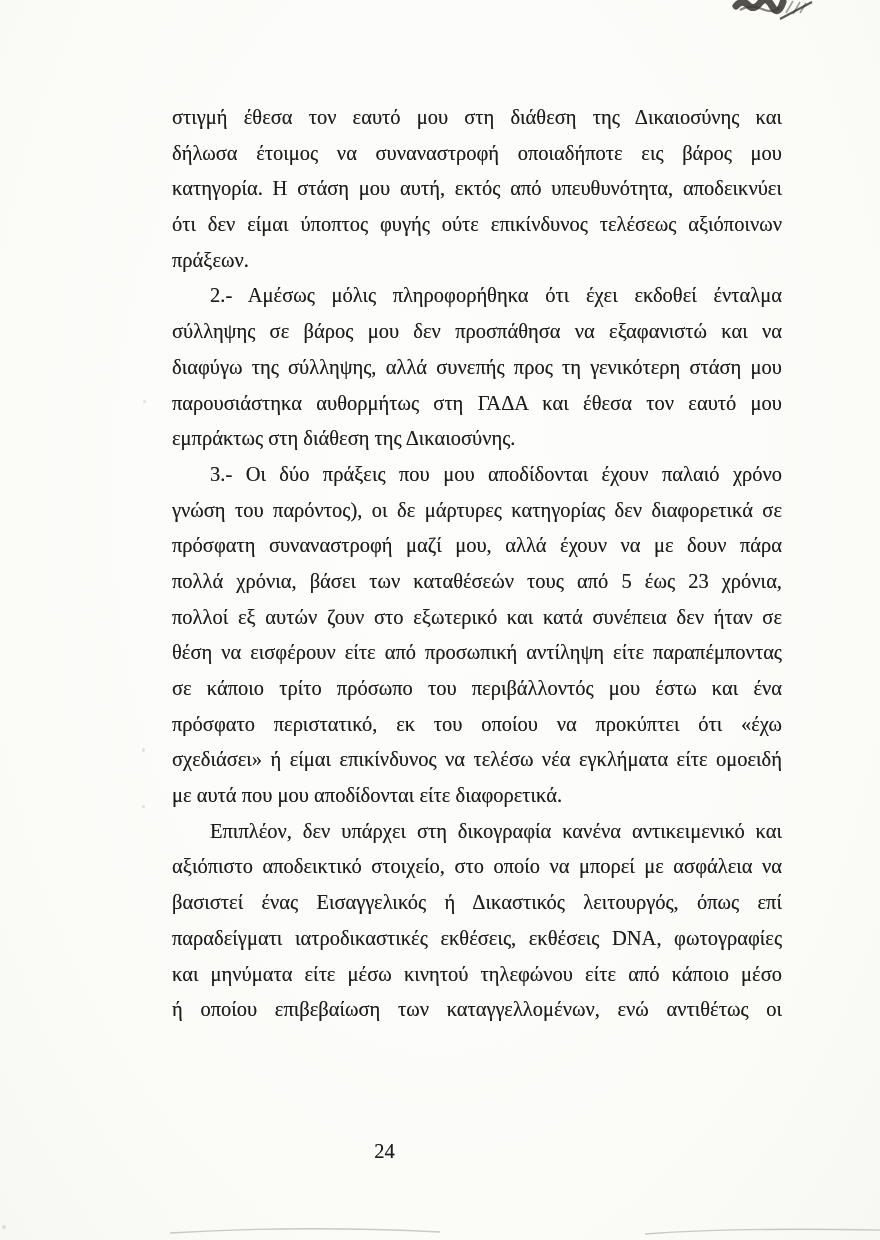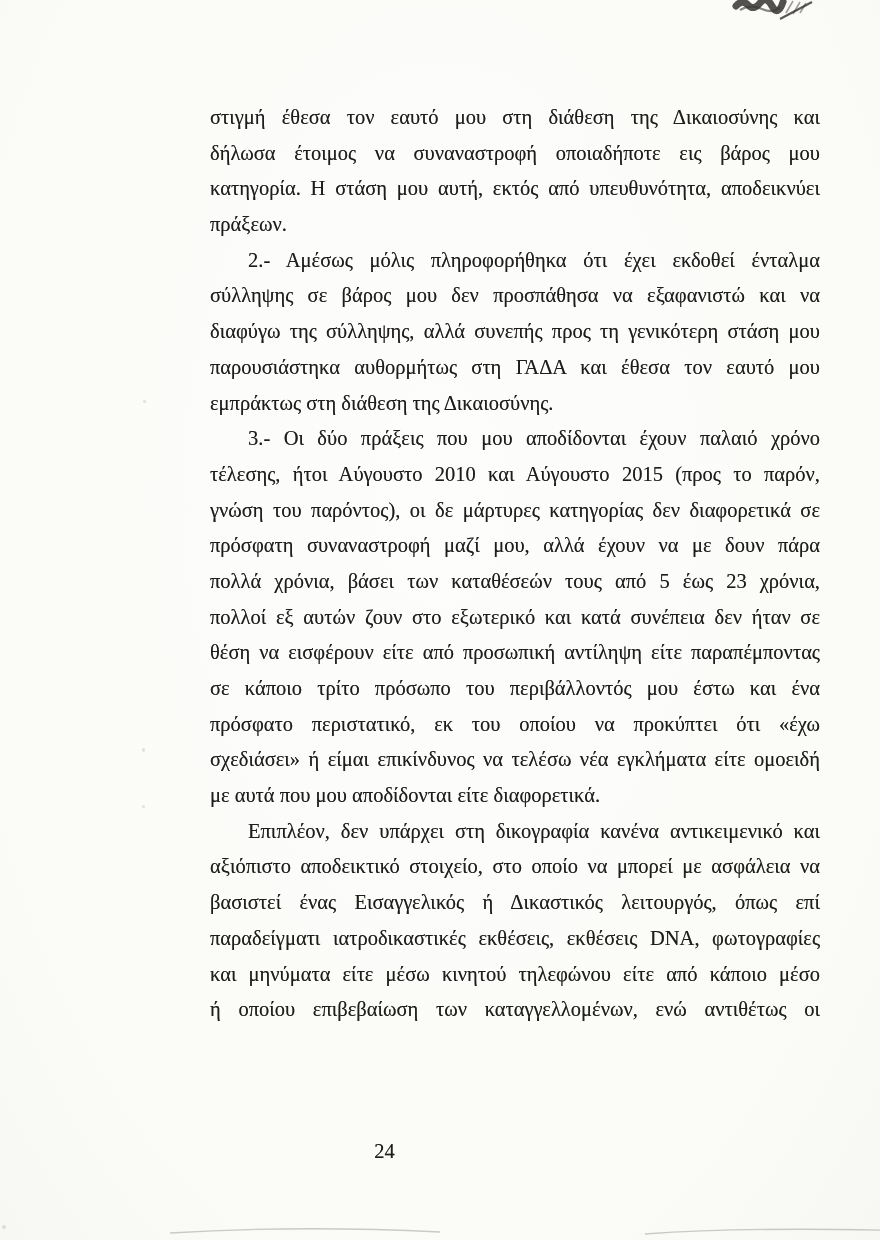--- a/index.html
+++ b/index.html
@@ -21,21 +21,20 @@
     overflow: hidden;
   }
   .text-block {
     position: absolute;
     left: 172px;
     top: 100px;
     width: 610px;
     color: #1e1d1b;
     font-size: 20.5px;
     text-shadow: 0 0 0.4px rgba(30, 29, 27, 0.55);
-    margin-left: 38px;
   }
   .line {
     height: 35.7px;
     line-height: 35.7px;
     overflow: hidden;
     text-align: justify;
     text-align-last: justify;
     white-space: normal;
   }
   .line.end {
@@ -84,28 +83,28 @@
     <path d="M8,6 Q14,-1 20,5 T32,3 T44,6 T55,2" stroke="#2e2c29" stroke-width="7" fill="none" opacity="0.82" stroke-linecap="round"></path>
     <path d="M12,10 Q22,4 34,9 T52,7" stroke="#3a3834" stroke-width="2.2" fill="none" opacity="0.6"></path>
     <path d="M58,1 L51,12 M65,1 L58,13 M72,2 L65,14 M78,3 L72,13" stroke="#55524d" stroke-width="1.6" opacity="0.55" fill="none"></path>
     <path d="M52,19 L84,2" stroke="#34322e" stroke-width="2.2" opacity="0.8"></path>
   </svg>
 
   <div class="text-block">
     <div class="line">στιγμή έθεσα τον εαυτό μου στη διάθεση της Δικαιοσύνης και</div>
     <div class="line">δήλωσα έτοιμος να συναναστροφή οποιαδήποτε εις βάρος μου</div>
     <div class="line">κατηγορία. Η στάση μου αυτή, εκτός από υπευθυνότητα, αποδεικνύει</div>
+    <div class="line">ότι δεν είμαι ύποπτος φυγής ούτε επικίνδυνος τελέσεως αξιόποινων</div>
     <div class="line end">πράξεων.</div>
     <div class="line indent">2.- Αμέσως μόλις πληροφορήθηκα ότι έχει εκδοθεί ένταλμα</div>
     <div class="line">σύλληψης σε βάρος μου δεν προσπάθησα να εξαφανιστώ και να</div>
     <div class="line">διαφύγω της σύλληψης, αλλά συνεπής προς τη γενικότερη στάση μου</div>
     <div class="line">παρουσιάστηκα αυθορμήτως στη ΓΑΔΑ και έθεσα τον εαυτό μου</div>
     <div class="line end">εμπράκτως στη διάθεση της Δικαιοσύνης.</div>
     <div class="line indent">3.- Οι δύο πράξεις που μου αποδίδονται έχουν παλαιό χρόνο</div>
-    <div class="line">τέλεσης, ήτοι Αύγουστο 2010 και Αύγουστο 2015 (προς το παρόν,</div>
     <div class="line">γνώση του παρόντος), οι δε μάρτυρες κατηγορίας δεν διαφορετικά σε</div>
     <div class="line">πρόσφατη συναναστροφή μαζί μου, αλλά έχουν να με δουν πάρα</div>
     <div class="line">πολλά χρόνια, βάσει των καταθέσεών τους από 5 έως 23 χρόνια,</div>
     <div class="line">πολλοί εξ αυτών ζουν στο εξωτερικό και κατά συνέπεια δεν ήταν σε</div>
     <div class="line">θέση να εισφέρουν είτε από προσωπική αντίληψη είτε παραπέμποντας</div>
     <div class="line">σε κάποιο τρίτο πρόσωπο του περιβάλλοντός μου έστω και ένα</div>
     <div class="line">πρόσφατο περιστατικό, εκ του οποίου να προκύπτει ότι «έχω</div>
     <div class="line">σχεδιάσει» ή είμαι επικίνδυνος να τελέσω νέα εγκλήματα είτε ομοειδή</div>
     <div class="line end">με αυτά που μου αποδίδονται είτε διαφορετικά.</div>
     <div class="line indent">Επιπλέον, δεν υπάρχει στη δικογραφία κανένα αντικειμενικό και</div>

